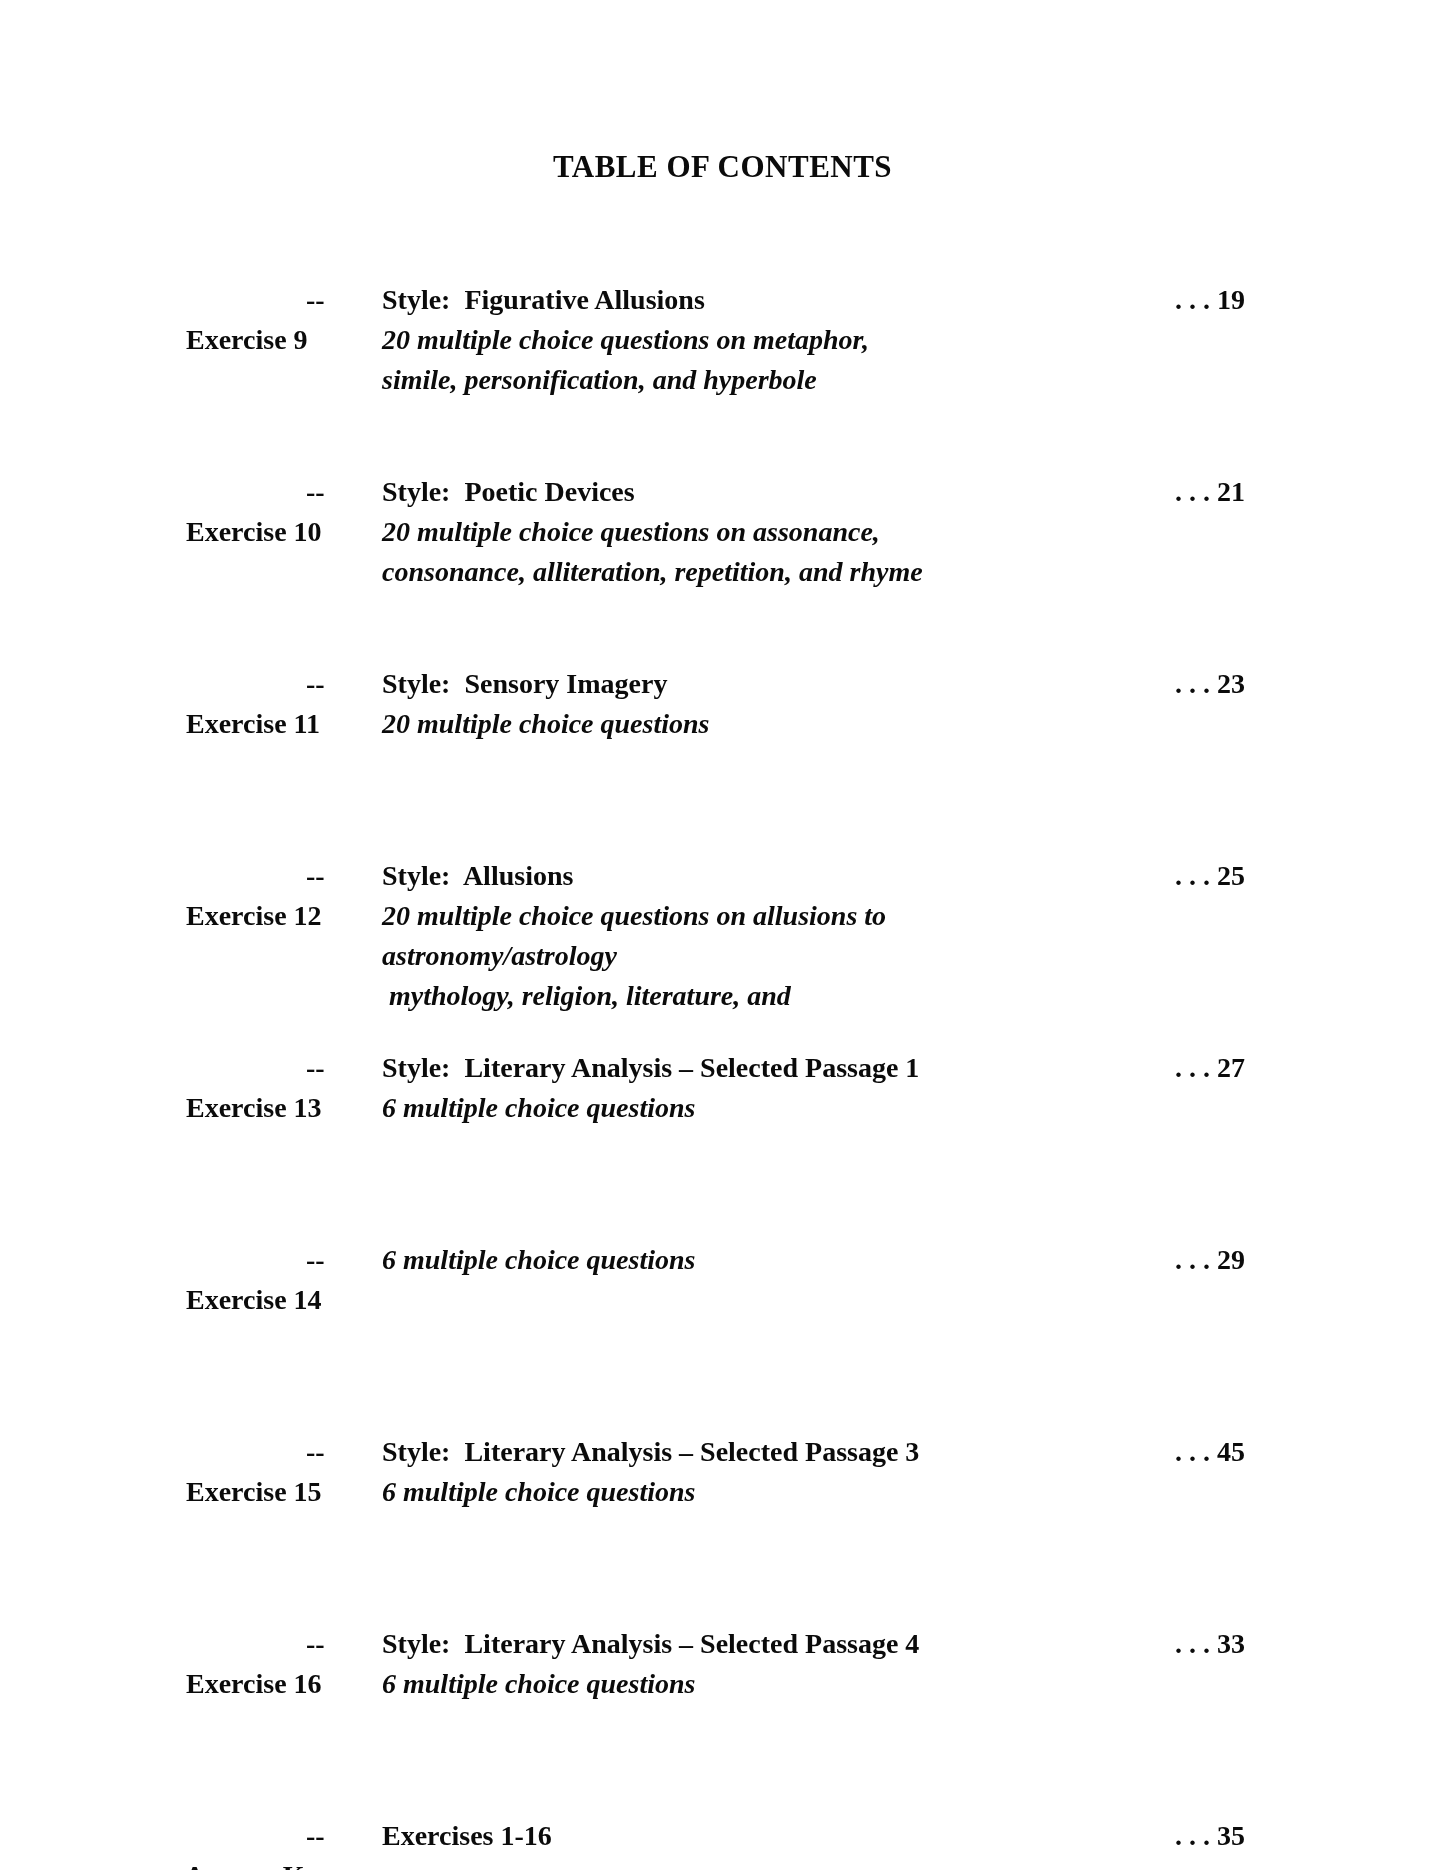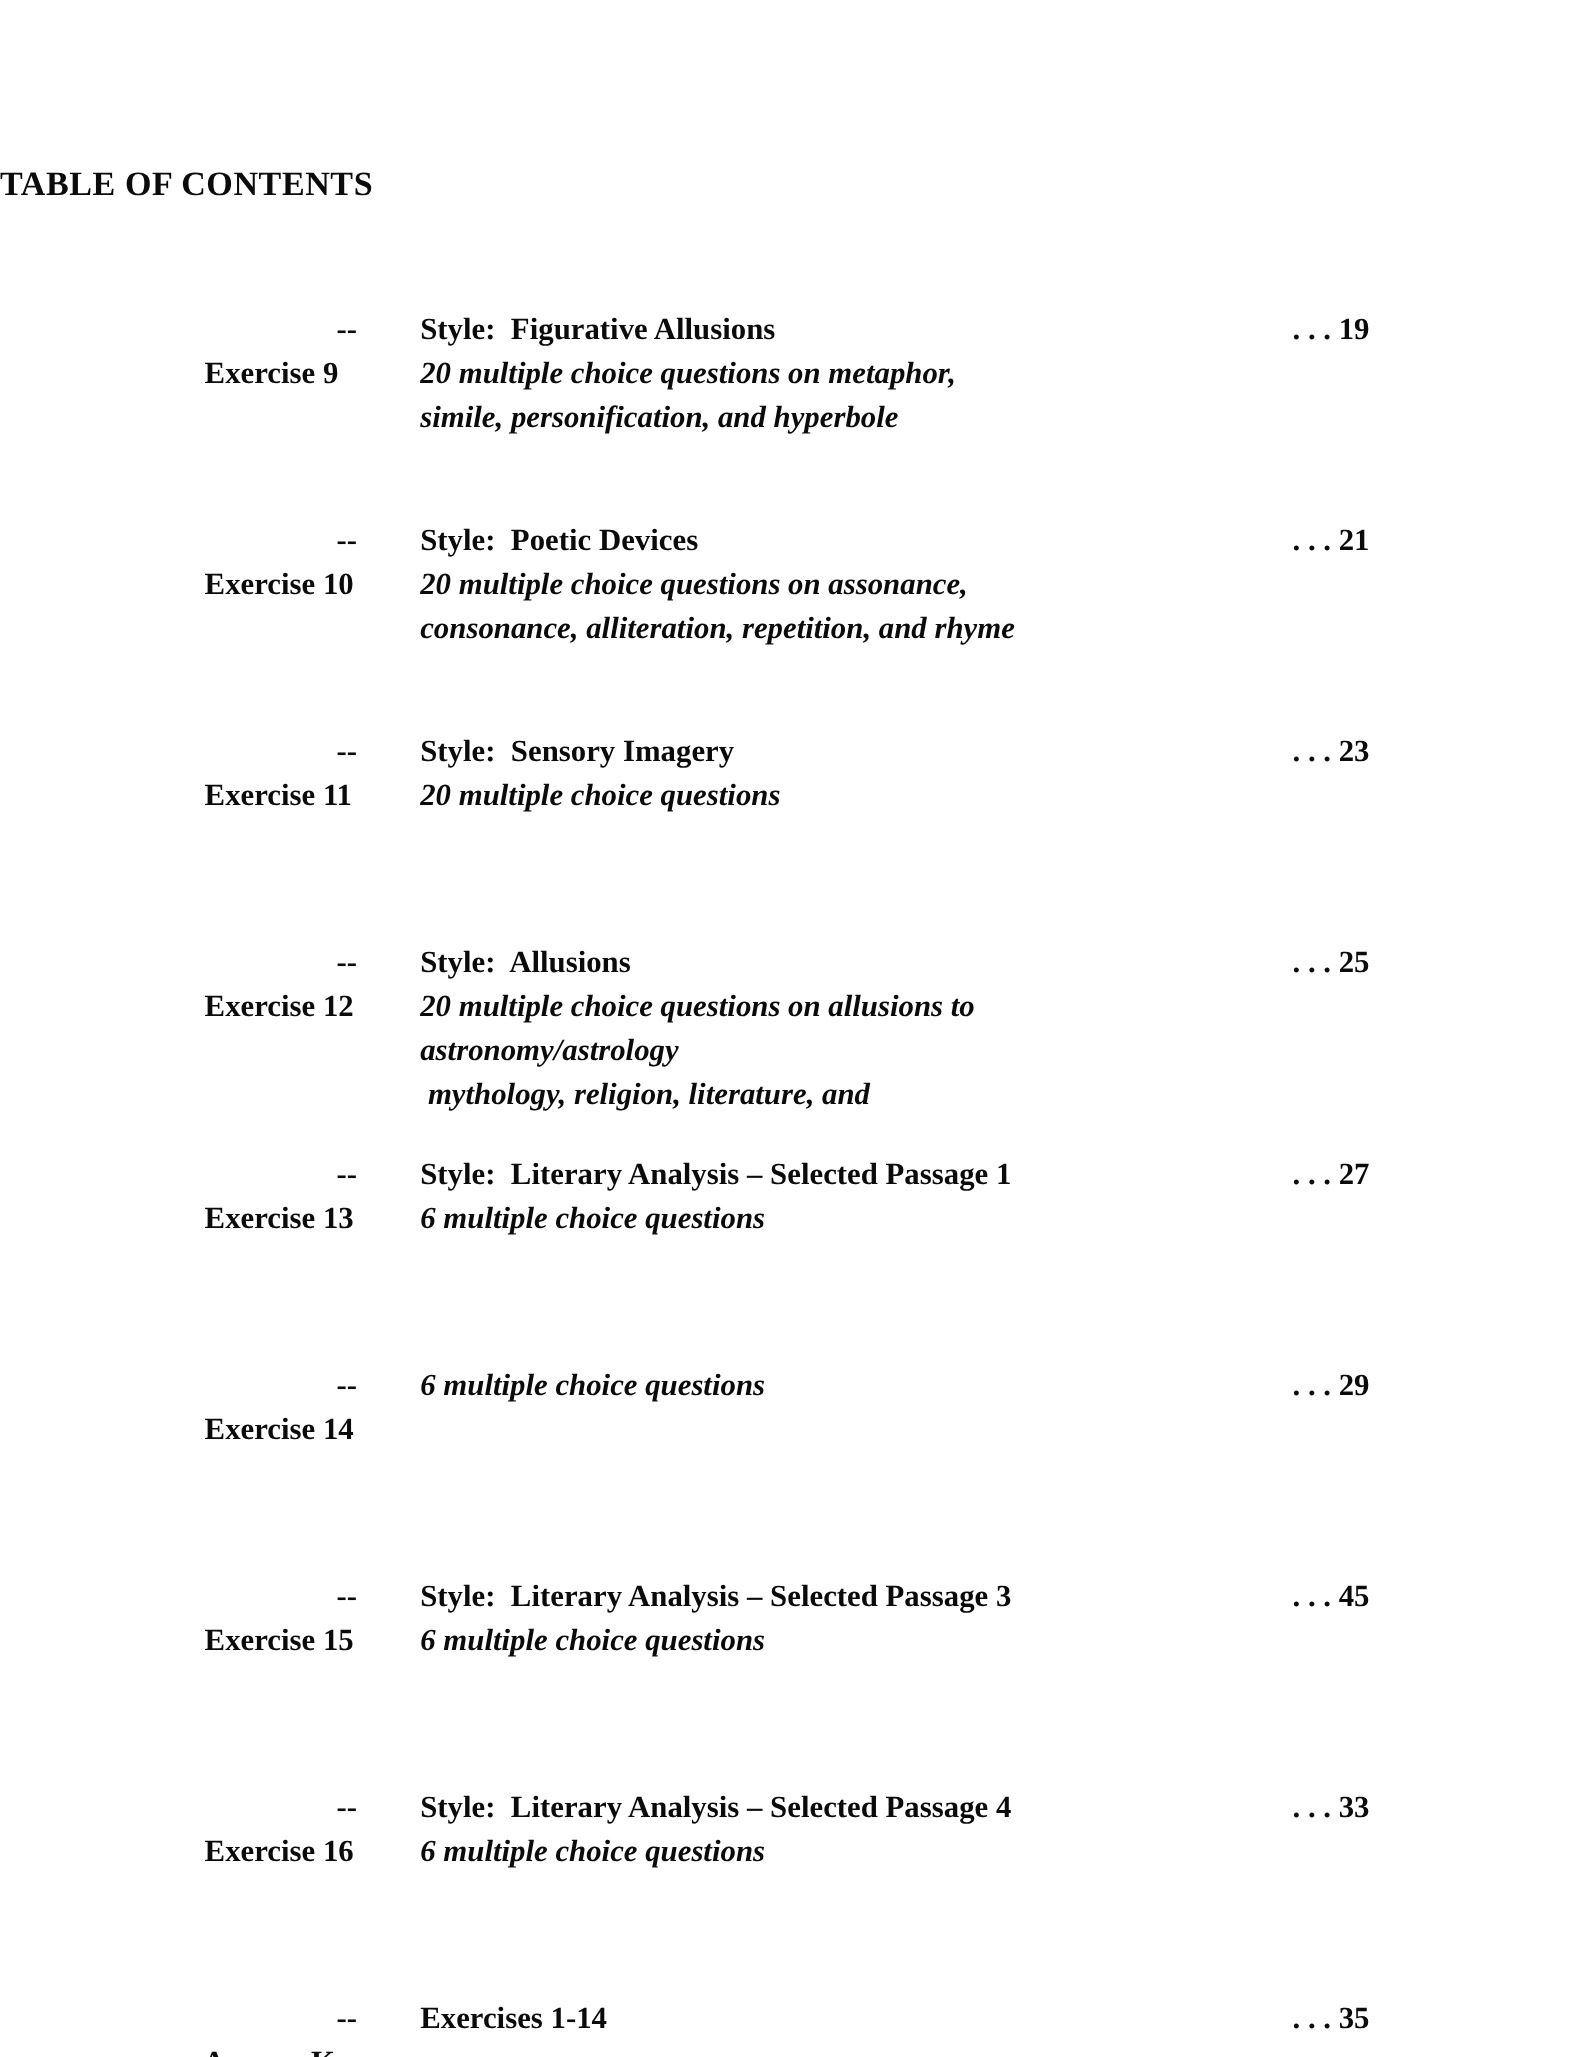--- a/index.html
+++ b/index.html
@@ -13,21 +13,21 @@
     height: 1870px;
     background: #ffffff;
     color: #0b0b0b;
     font-family: "Liberation Serif", "DejaVu Serif", serif;
     font-weight: bold;
     overflow: hidden;
   }
   .doc-title {
     margin: 0;
     padding-top: 148px;
-    text-align: left;
+    text-align: center;
     font-size: 31px;
     line-height: 38px;
     letter-spacing: 0.5px;
     font-weight: bold;
   }
   .toc {
     margin-top: 94px;
     margin-left: 130px;
     margin-right: 0;
   }
@@ -167,19 +167,19 @@
       </div>
       <div class="col-page">. . . 33</div>
     </div>
 
     <div class="entry">
       <div class="col-label">
         <span class="label">Answer Key</span>
         <span class="dash">--</span>
       </div>
       <div class="col-main">
-        <div class="entry-title">Exercises 1-14</div>
+        <div class="entry-title">Exercises 1-16</div>
       </div>
       <div class="col-page">. . . 35</div>
     </div>
 
   </div>
 </div>
 
 </body></html>

